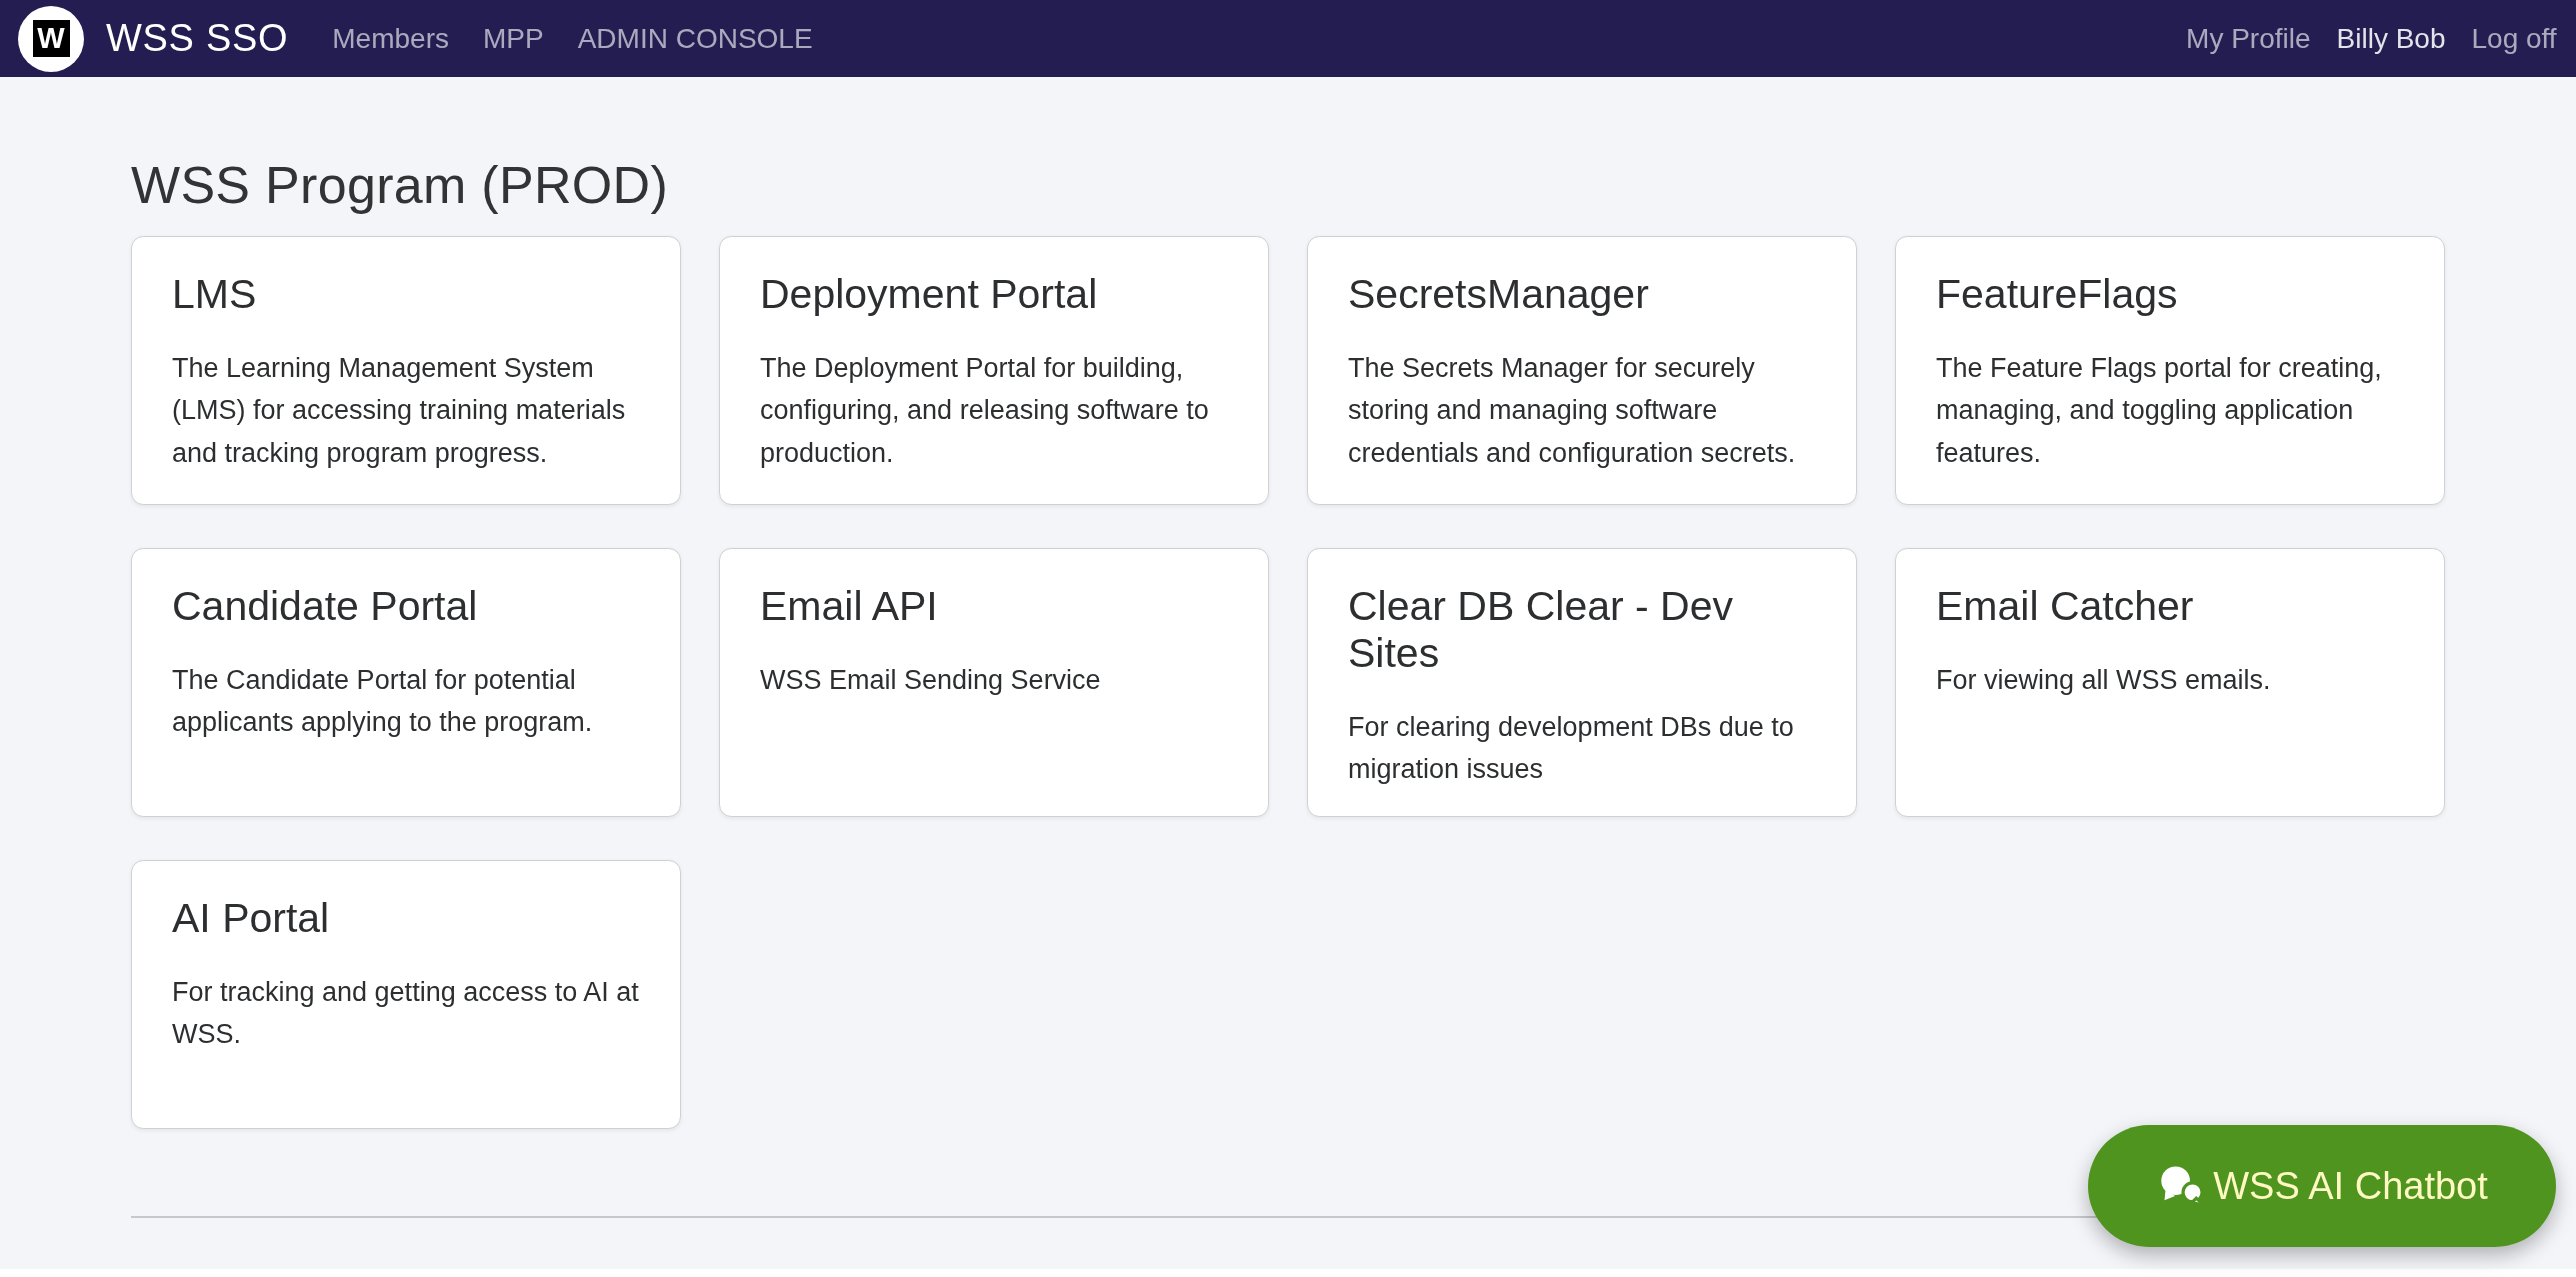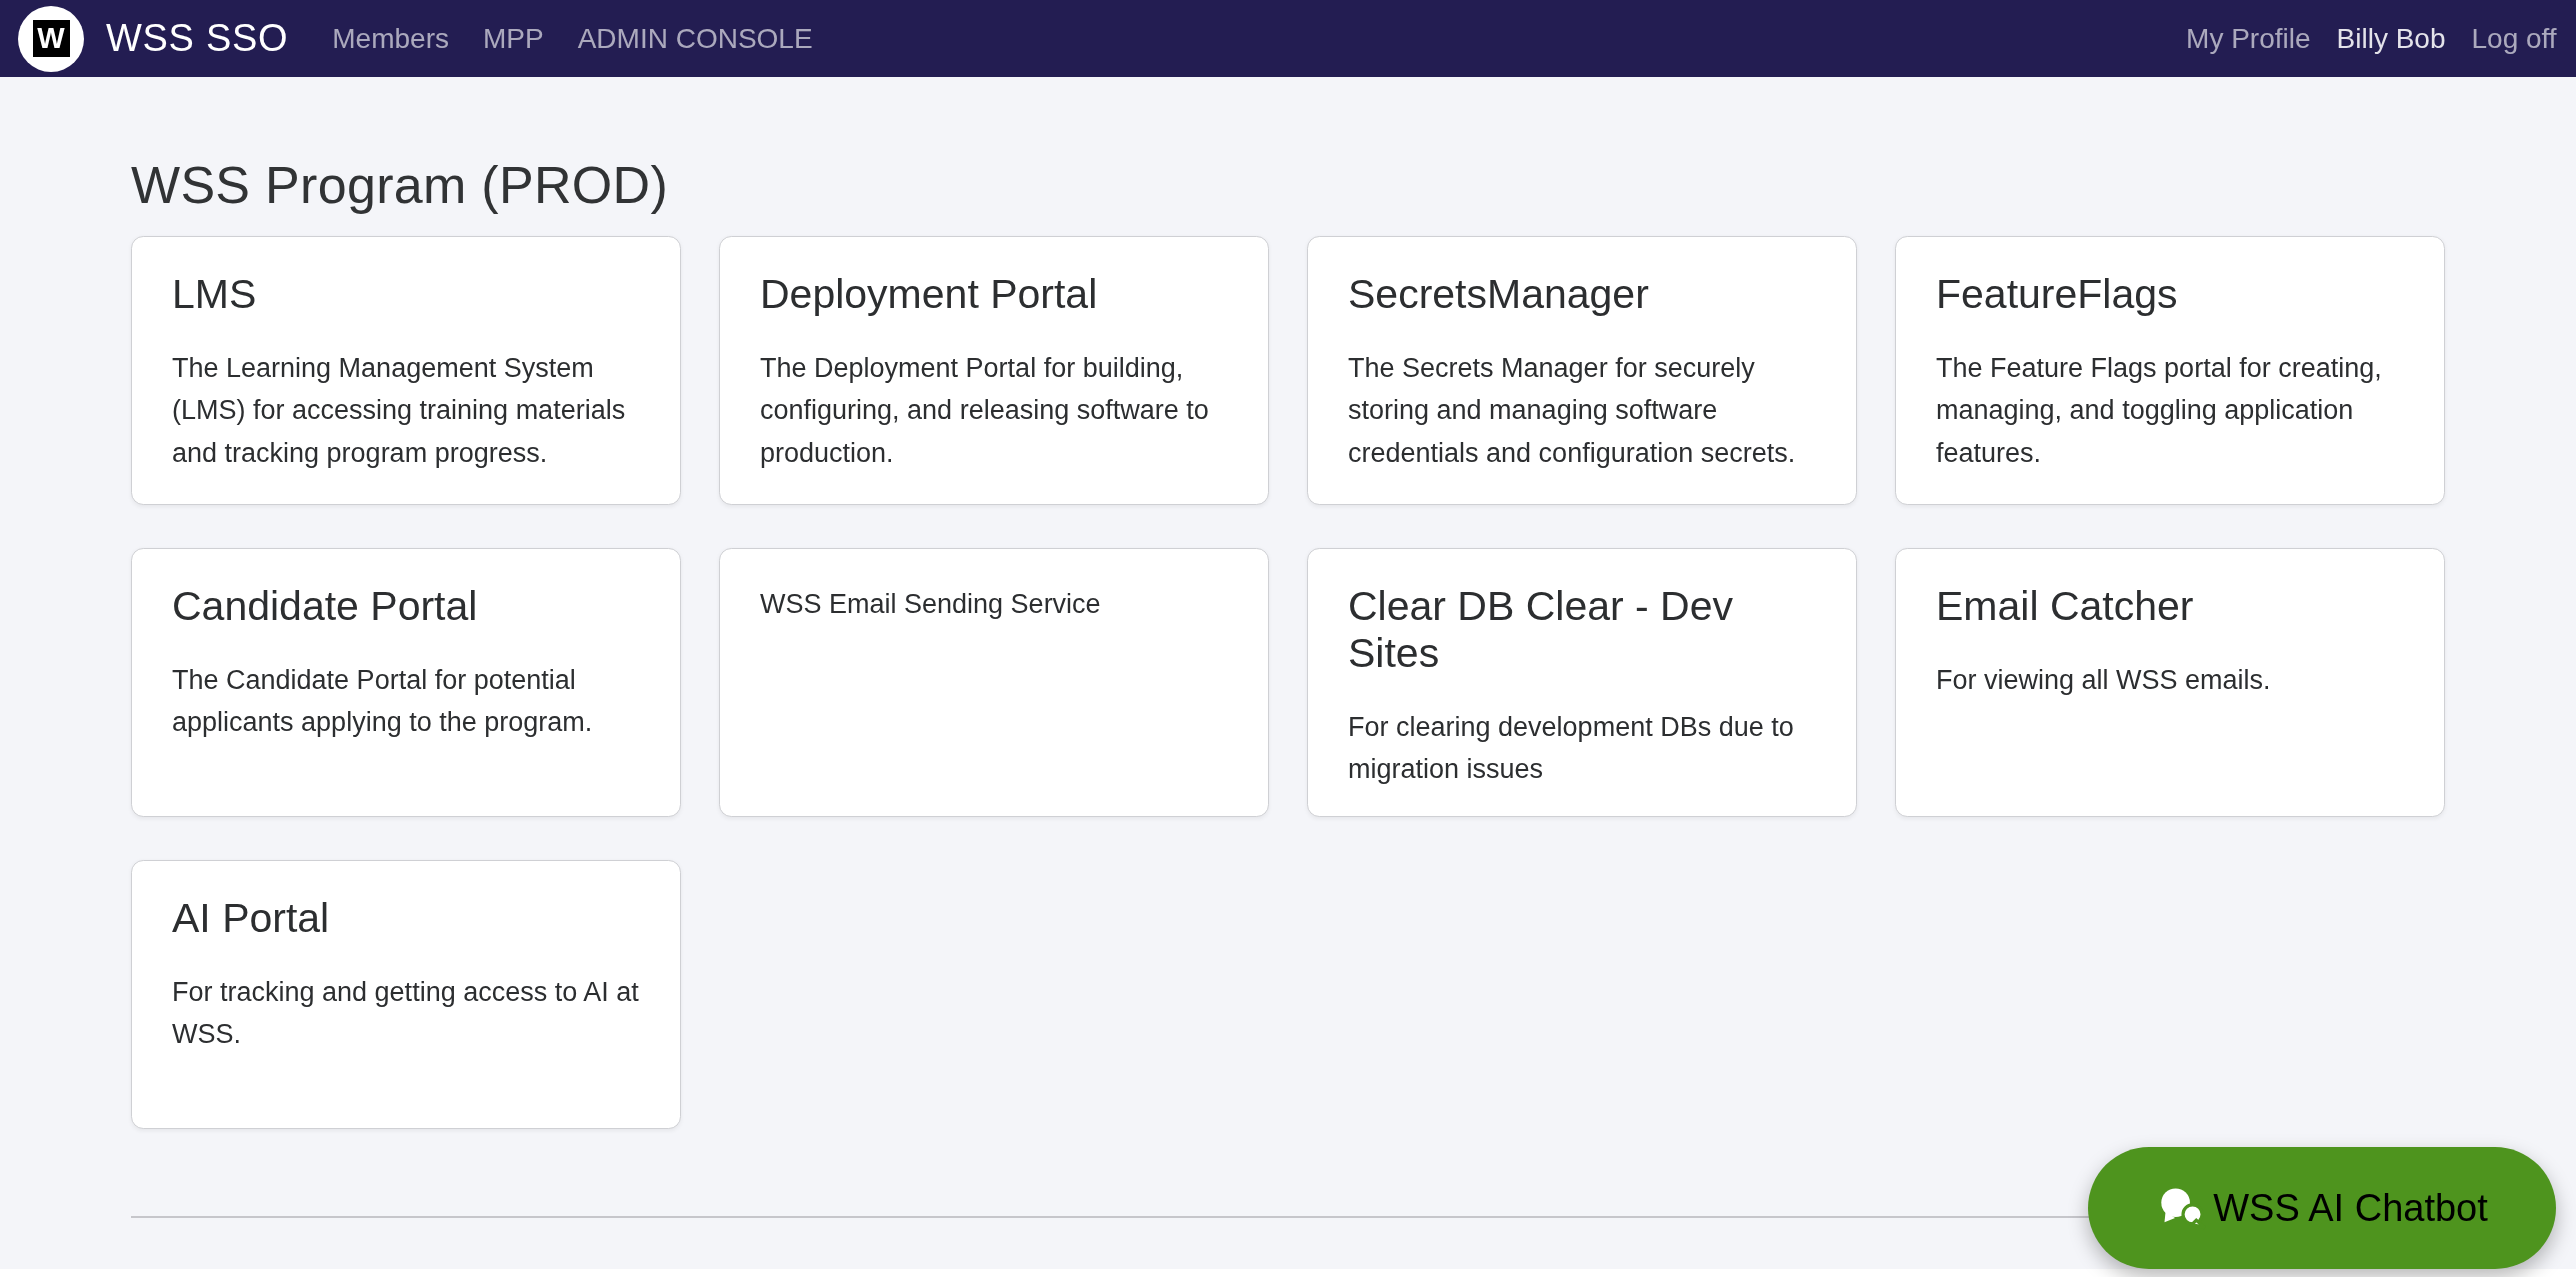--- a/index.html
+++ b/index.html
@@ -128,27 +128,27 @@
     bottom: 0;
     width: 100%;
     height: 8.2px;
     background: #ffffff;
   }
 
   
   .chatbot-btn {
     position: absolute;
     right: 20px;
-    bottom: 8px;
+    bottom: 30px;
     width: 468px;
     height: 122px;
     background: #4e941e;
     border: none;
     border-radius: 61px;
-    color: #000000;
+    color: #fef9c3;
     font-size: 38px;
     font-family: "Liberation Sans", "DejaVu Sans", sans-serif;
     display: flex;
     align-items: center;
     justify-content: center;
     column-gap: 4px;
     cursor: pointer;
     box-shadow: 0 8.2px 20.5px rgba(0,0,0,0.28);
     z-index: 10;
   }
@@ -193,20 +193,21 @@
       </div>
       <div class="card">
         <div class="card-title">FeatureFlags</div>
         <div class="card-desc">The Feature Flags portal for creating, managing, and toggling application features.</div>
       </div>
       <div class="card">
         <div class="card-title">Candidate Portal</div>
         <div class="card-desc">The Candidate Portal for potential applicants applying to the program.</div>
       </div>
       <div class="card">
+        <div class="card-title">Email API</div>
         <div class="card-desc">WSS Email Sending Service</div>
       </div>
       <div class="card">
         <div class="card-title">Clear DB Clear - Dev Sites</div>
         <div class="card-desc">For clearing development DBs due to migration issues</div>
       </div>
       <div class="card">
         <div class="card-title">Email Catcher</div>
         <div class="card-desc">For viewing all WSS emails.</div>
       </div>

